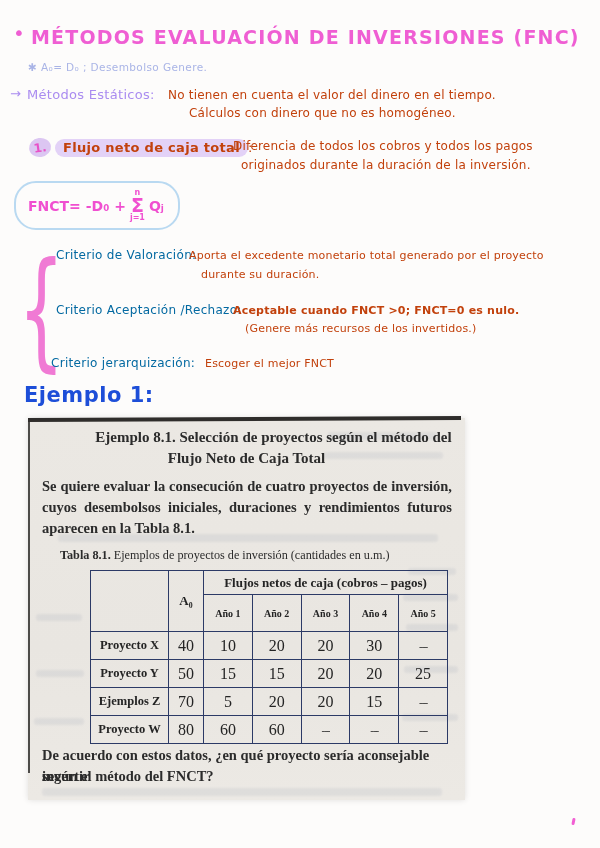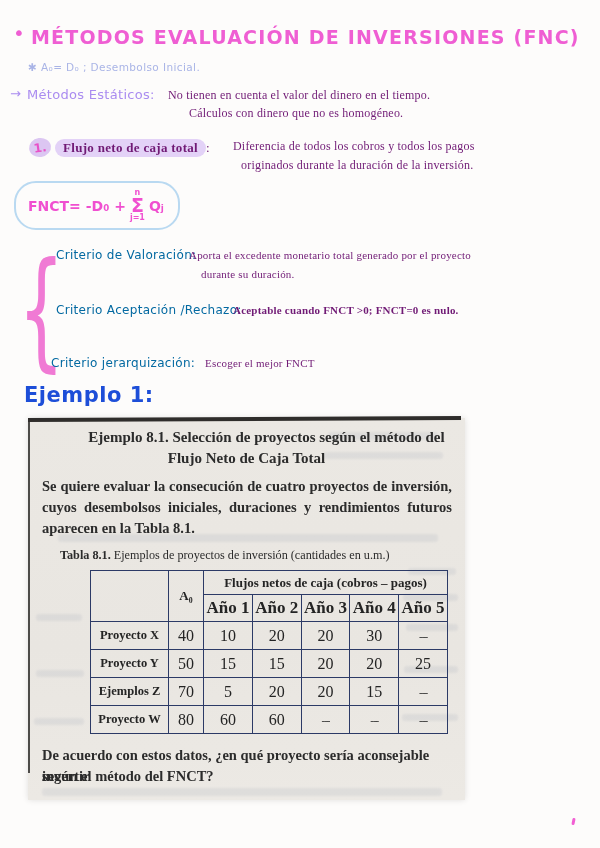--- a/index.html
+++ b/index.html
@@ -5,21 +5,21 @@
   * { margin:0; padding:0; box-sizing:border-box; }
   html,body { width:600px; }
   body { font-family:"DejaVu Sans", sans-serif; background:#ffffff; }
   .page { position:relative; width:600px; height:848px; background:#fdfcfb; overflow:hidden; }
   .abs { position:absolute; }
 
   
   .pink   { color:#ef5ed3; }
   .purple { color:#aa8cf0; }
   .peri   { color:#a9b4e6; }
-  .blue   { color:#701a75;font-family:Liberation Serif, serif; }
+  .blue   { color:#c2410c; }
   .ink    { color:#1d4ed8; }
 
   .note-title { font-size:19px; font-weight:bold; letter-spacing:1.2px; }
   .note-sub   { font-size:10.5px; letter-spacing:.4px; }
   .hw-label   { font-size:13px; letter-spacing:.3px; }
   .hw-body    { font-size:12px; letter-spacing:.2px; }
   .hw-small   { font-size:11px; letter-spacing:.2px; }
 
   .num-badge { width:22px; height:19px; background:#dcc6f2; border-radius:50%;
                display:flex; align-items:center; justify-content:center;
@@ -49,39 +49,39 @@
   .scan-leftedge { position:absolute; left:0; top:4px; width:2px; height:92%; background:#4d4b48; }
   .scan-title { width:100%; text-align:center; font-weight:bold; font-size:15px; }
   .scan-body  { font-weight:bold; font-size:14.5px; line-height:21px; text-align:justify; }
   .scan-caption { font-size:12.2px; }
   .scan-q { font-weight:bold; font-size:14.5px; line-height:21px; }
 
   table.scan-table { border-collapse:collapse; width:358px; table-layout:fixed; }
   .scan-table td, .scan-table th { border:1.6px solid #2c3a66; text-align:center;
       font-family:"Liberation Serif", serif; color:#242424; padding:0 2px; background:transparent; }
   .scan-table .gh { font-weight:bold; font-size:13px; height:24px; }
-  .scan-table .yh { font-weight:bold; font-size:17px; height:27px; }
+  .scan-table .yh { font-weight:bold; font-size:10px; height:37px; }
   .scan-table .pname { font-weight:bold; font-size:12.5px; }
   .scan-table .num { font-size:16px; }
   .scan-table tr.data { height:28px; }
   .scan-table .dash { letter-spacing:-1px; font-size:11px; }
 
   .ghost { position:absolute; background:#5d6c8e; opacity:.09; filter:blur(1px); border-radius:3px; }
   .tick { position:absolute; left:572px; top:818px; width:3px; height:7px; background:#f25fd3;
           border-radius:2px; transform:rotate(12deg); }
 </style>
 </head>
 <body>
 
 <div class="page">
 
   <span class="abs pink" style="left:13px; top:21px; font-size:20px;">•</span>
   <div class="abs pink note-title" style="left:31px; top:26px;">MÉTODOS EVALUACIÓN DE INVERSIONES (FNC)</div>
 
-  <div class="abs peri note-sub" style="left:28px; top:61px;">✱ A₀= D₀ ;  Desembolso  Inicial.</div>
+  <div class="abs peri note-sub" style="left:28px; top:61px;">✱ A₀= D₀ ;  Desembolso  Genere.</div>
 
   <span class="abs purple hw-label" style="left:10px; top:86px;">→</span>
   <div class="abs purple hw-label" style="left:27px; top:87px;">Métodos Estáticos:</div>
   <div class="abs blue hw-body" style="left:168px; top:88px;">No tienen en cuenta el valor del dinero en el tiempo.</div>
   <div class="abs blue hw-body" style="left:189px; top:106px;">Cálculos con dinero que no es homogéneo.</div>
 
   <div class="abs num-badge" style="left:29px; top:138px;">1.</div>
   <div class="abs" style="left:55px; top:137px;">
     <span class="hl-pill blue">Flujo neto de caja total</span><span class="blue hw-label">:</span>
   </div>
@@ -99,20 +99,21 @@
   </div>
 
   <div class="abs brace" style="left:18px; top:246px;">{</div>
 
   <div class="abs crit-label" style="left:56px; top:248px;">Criterio de Valoración:</div>
   <div class="abs blue hw-small" style="left:189px; top:249px;">Aporta el excedente monetario total generado por el proyecto</div>
   <div class="abs blue hw-small" style="left:201px; top:268px;">durante su duración.</div>
 
   <div class="abs crit-label" style="left:56px; top:303px;">Criterio Aceptación /Rechazo:</div>
   <div class="abs blue hw-small" style="left:233px; top:304px; font-weight:bold;">Aceptable cuando FNCT &gt;0; FNCT=0 es nulo.</div>
+  <div class="abs blue hw-small" style="left:245px; top:322px;">(Genere más recursos de los invertidos.)</div>
 
   <div class="abs crit-label" style="left:51px; top:356px;text-align:center;">Criterio jerarquización:</div>
   <div class="abs blue hw-small" style="left:185px; top:357px;margin-left:20px;">Escoger el mejor FNCT</div>
 
   <div class="abs ink example-h" style="left:24px; top:383px;">Ejemplo 1:</div>
 
   <div class="abs scan">
     <div class="scan-topedge"></div>
     <div class="scan-leftedge"></div>
 
@@ -122,21 +123,21 @@
     <div class="ghost" style="left:380px; top:150px; width:48px; height:7px;"></div>
     <div class="ghost" style="left:375px; top:176px; width:55px; height:7px;"></div>
     <div class="ghost" style="left:8px; top:196px; width:46px; height:7px;"></div>
     <div class="ghost" style="left:378px; top:206px; width:52px; height:7px;"></div>
     <div class="ghost" style="left:8px; top:252px; width:48px; height:7px;"></div>
     <div class="ghost" style="left:376px; top:248px; width:54px; height:7px;"></div>
     <div class="ghost" style="left:6px; top:300px; width:50px; height:7px;"></div>
     <div class="ghost" style="left:374px; top:296px; width:56px; height:7px;"></div>
     <div class="ghost" style="left:14px; top:370px; width:400px; height:8px;"></div>
 
-    <div class="abs scan-title" style="left:9px; top:11px;padding-left:22px;">Ejemplo 8.1. Selección de proyectos según el método del</div>
+    <div class="abs scan-title" style="left:16px; top:11px;padding-left:22px;">Ejemplo 8.1. Selección de proyectos según el método del</div>
     <div class="abs scan-title" style="left:0; top:32px;">Flujo Neto de Caja Total</div>
 
     <div class="abs scan-body" style="left:14px; top:58px; width:410px;">Se quiere evaluar la consecución de cuatro proyectos de inversión, cuyos desembolsos iniciales, duraciones y rendimientos futuros aparecen en la Tabla 8.1.</div>
 
     <div class="abs scan-caption" style="left:32px; top:130px;">
       <b>Tabla 8.1.</b><span> Ejemplos de proyectos de inversión (cantidades en u.m.)</span>
     </div>
 
     <table class="scan-table abs" style="left:62px; top:152px;padding-left:10px;">
       <colgroup>

